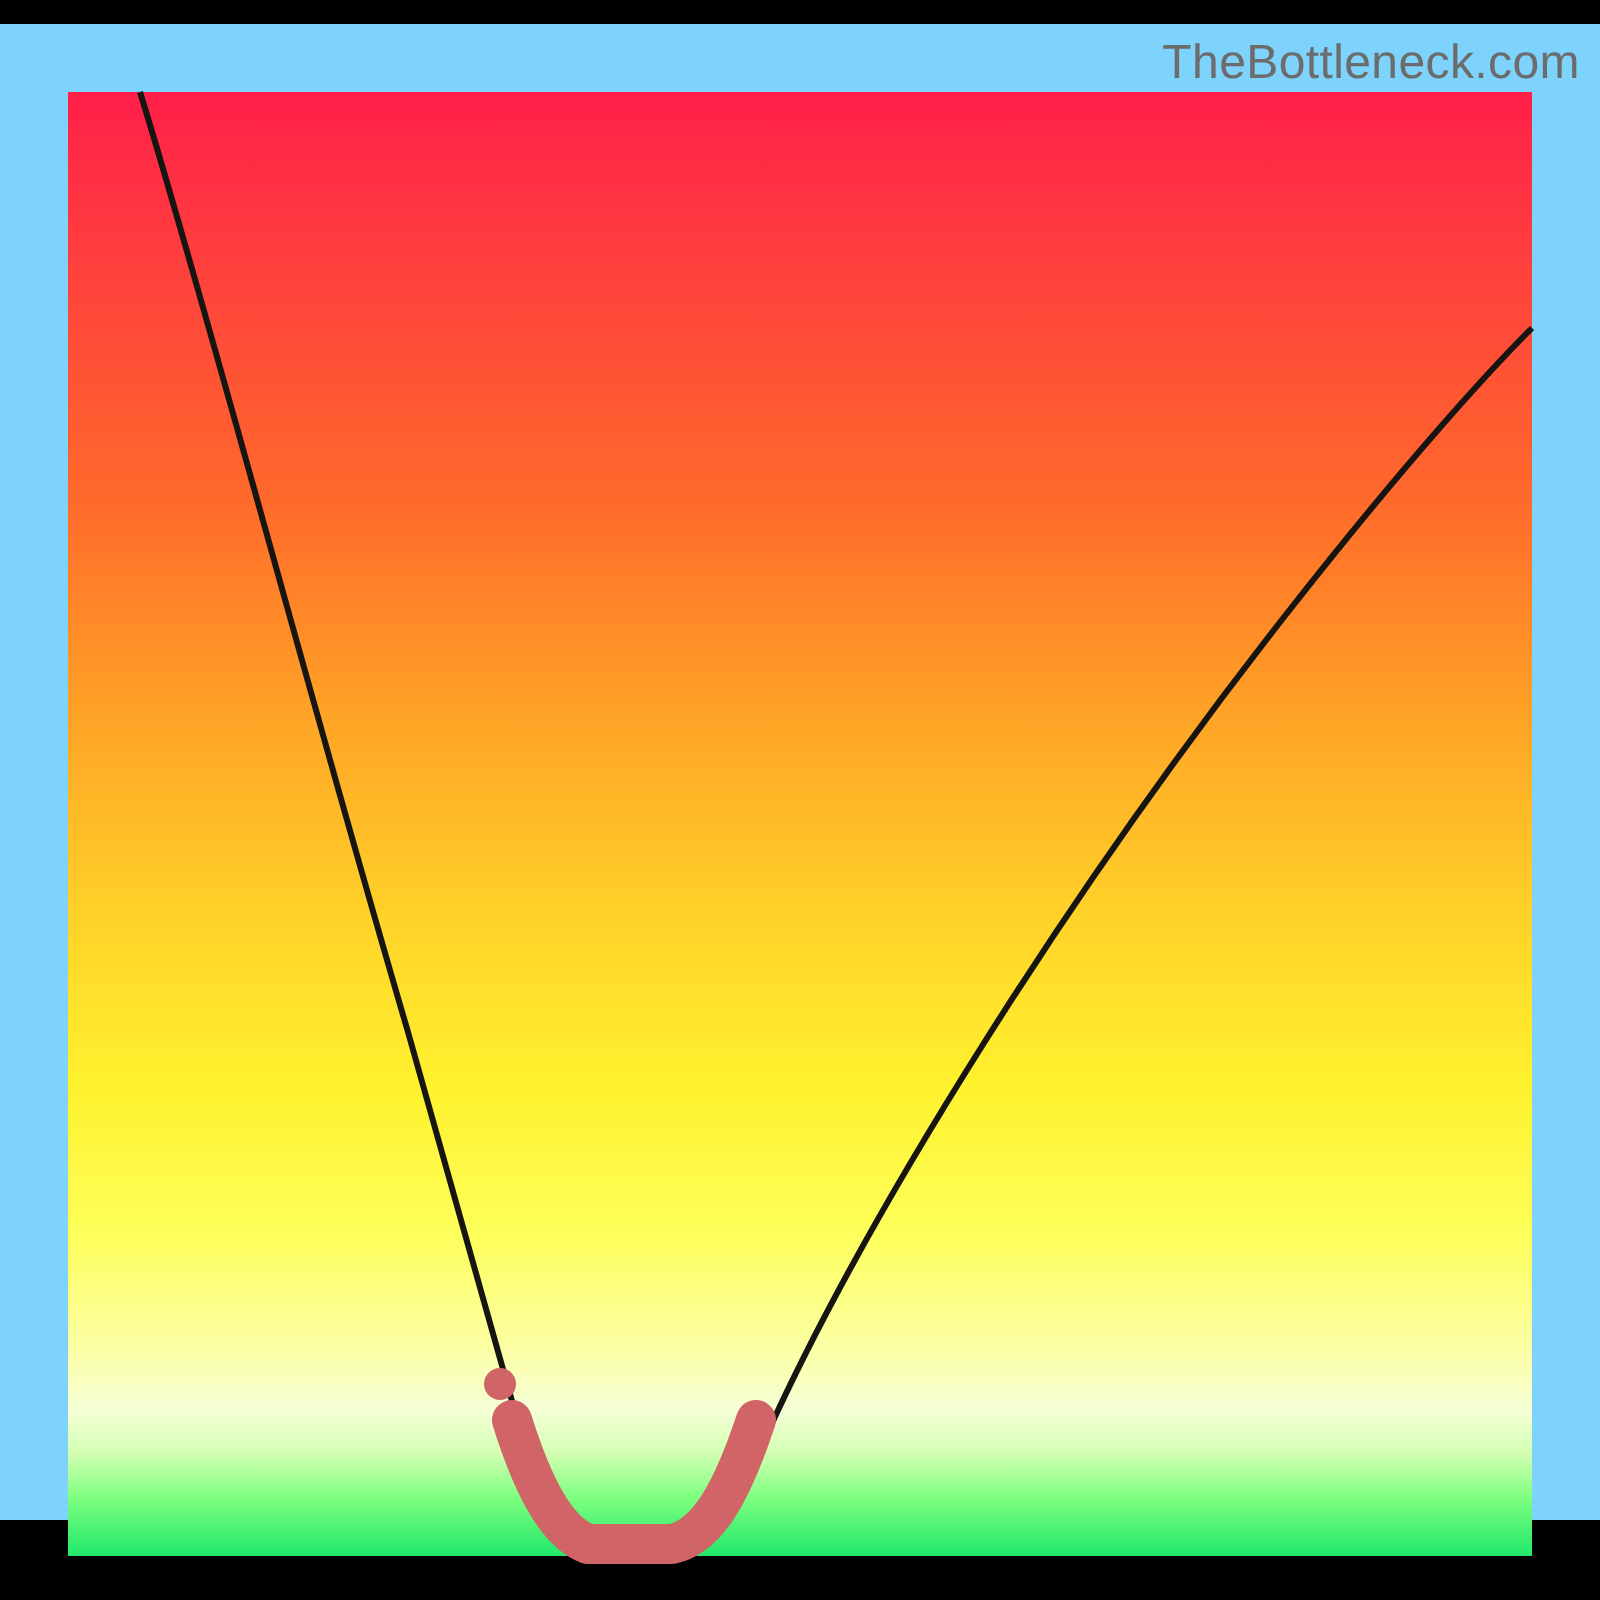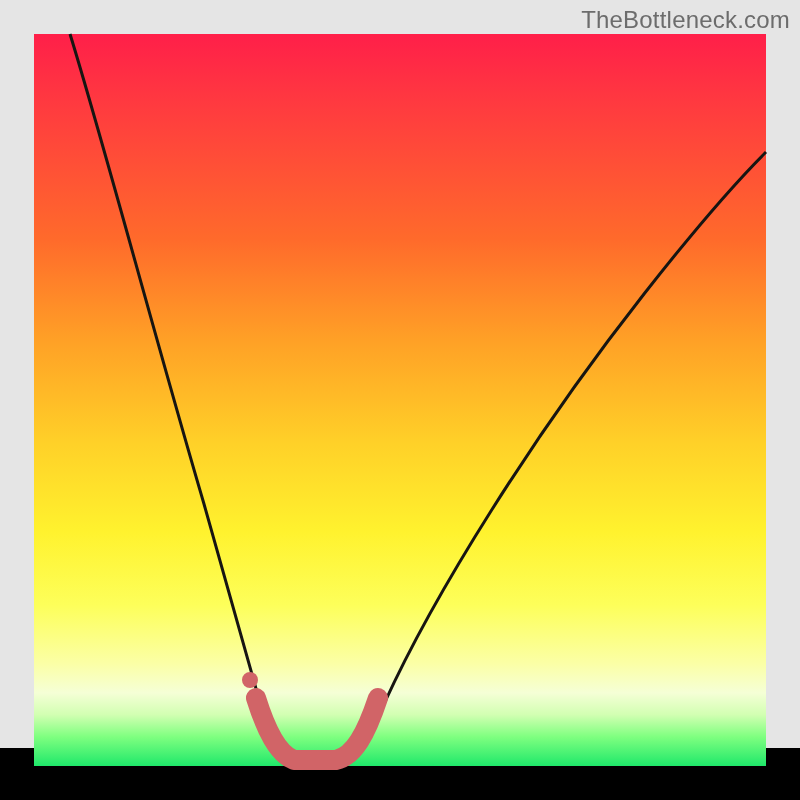--- a/index.html
+++ b/index.html
@@ -7,24 +7,24 @@
     padding: 0;
     width: 800px;
     height: 800px;
     background: #000;
     overflow: hidden;
     font-family: Arial, Helvetica, sans-serif;
   }
   .frame {
     position: absolute;
     left: 0;
-    top: 0;
+    top: 12px;
     width: 800px;
     height: 748px;
-    background: #e5e5e5;
+    background: #7dd3fc;
   }
   .plot {
     position: absolute;
     left: 34px;
     top: 34px;
     width: 732px;
     height: 732px;
     
     background: linear-gradient(
       to bottom,

